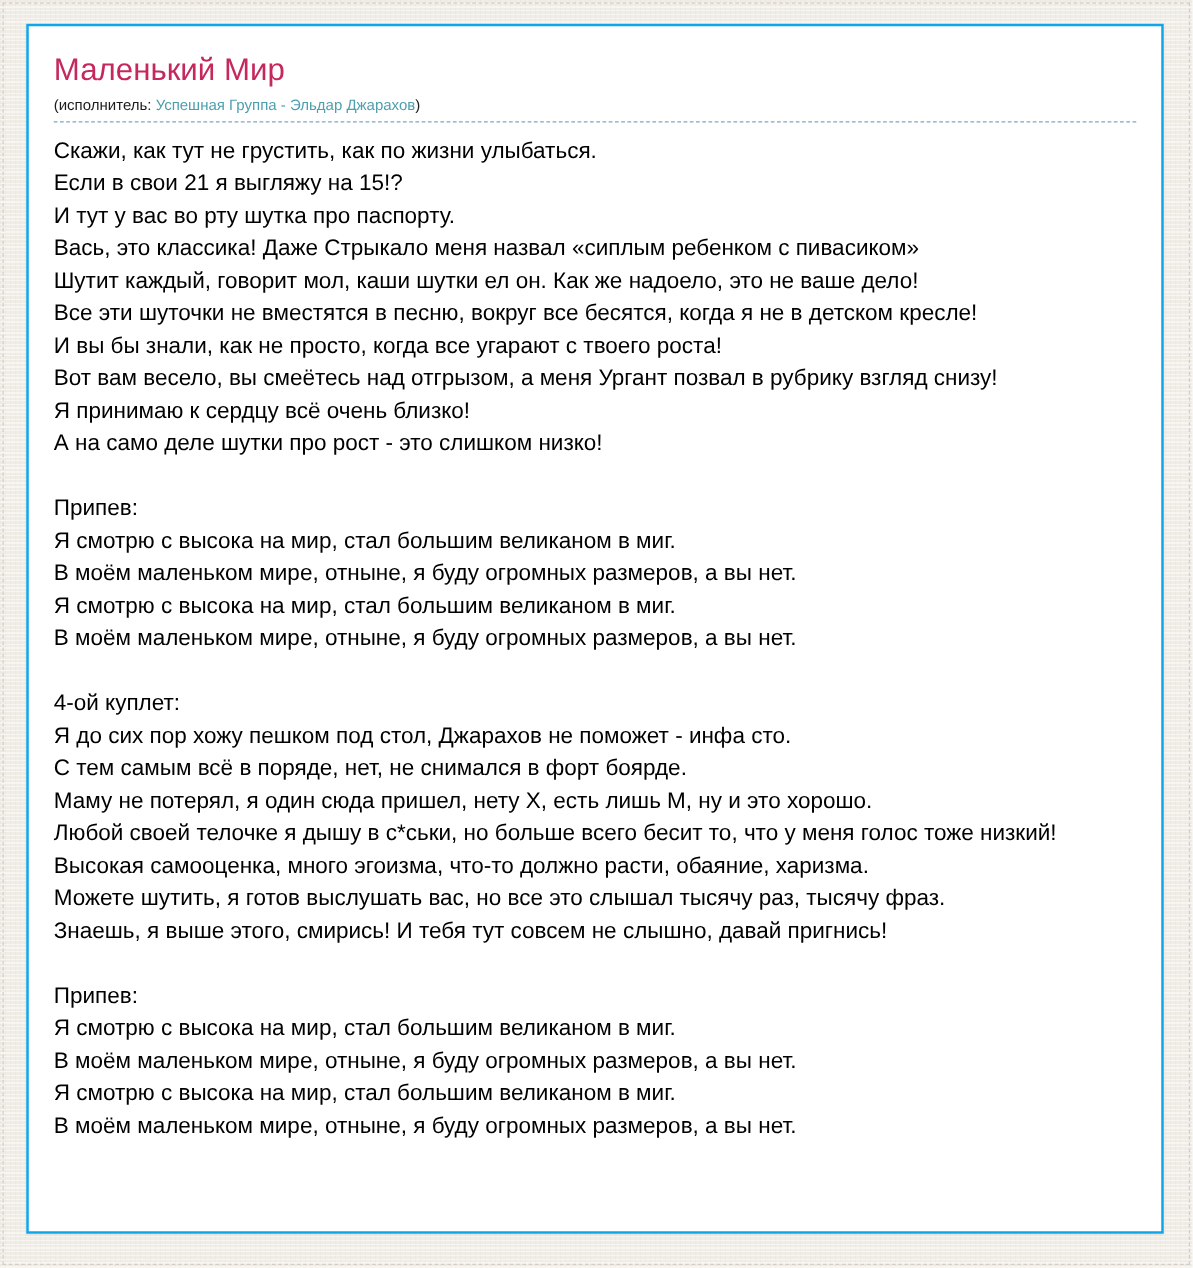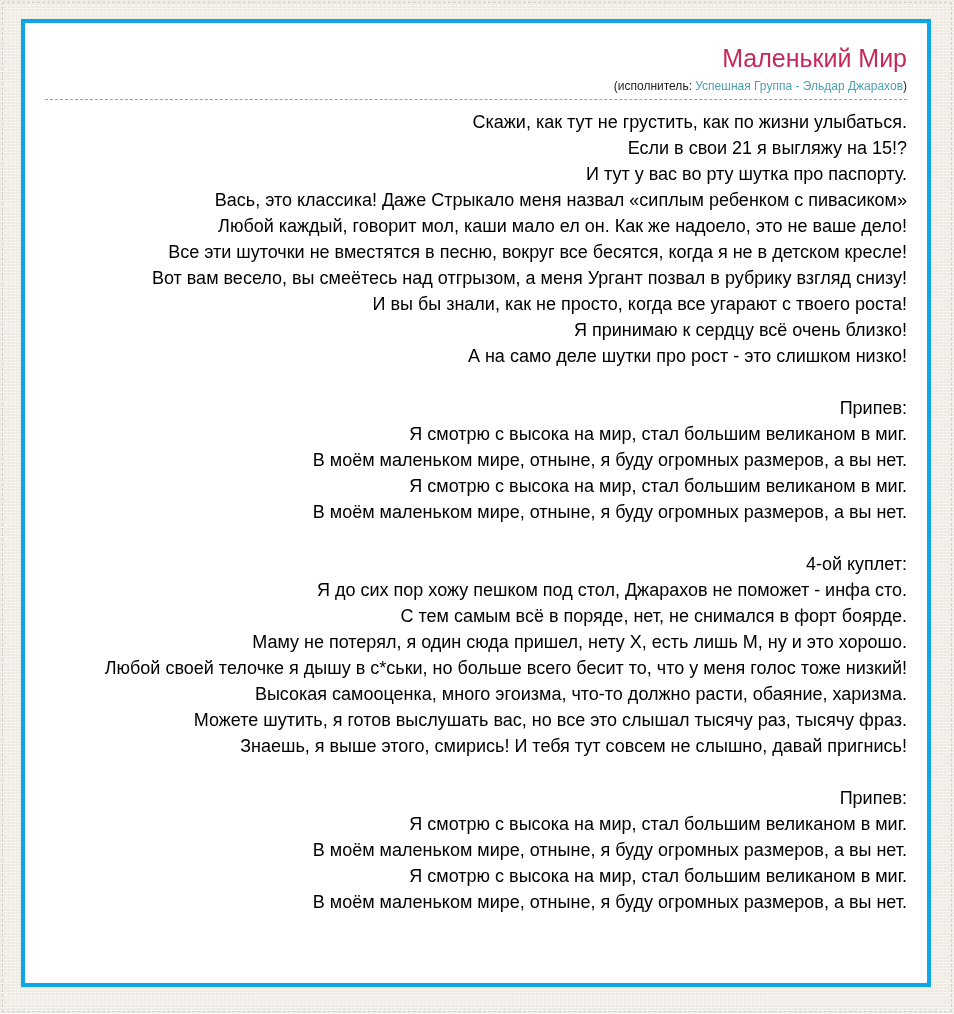--- a/index.html
+++ b/index.html
@@ -18,27 +18,26 @@
     overflow: hidden;
   }
   .page-frame {
     position: absolute;
     inset: 2px;
     border: 1px dashed #d4cec4;
     padding: 16px 18px;
   }
   .card {
     background: #ffffff;
-    border: 4px solid #0ea5e9;
+    border: 2px solid #0ea5e9;
     box-shadow: 0 1px 2px rgba(0,0,0,0.06);
     width: 910px;
     min-height: 968px;
     padding: 21px 20px 34px 20px;
     overflow: visible;
-    text-align: right;
   }
   h1.song-title {
     margin: 0;
     font-size: 25px;
     line-height: 29px;
     font-weight: 400;
     color: #c5295b;
   }
   .artist-line {
     margin-top: 3px;
@@ -79,24 +78,24 @@
     <div class="artist-line"><span>(исполнитель: </span><a href="#" class="artist-link">Успешная Группа - Эльдар Джарахов</a><span>)</span></div>
 
     <div class="separator"></div>
 
     <div class="lyrics">
         <div class="stanza">
           <div class="lyric-line">Скажи, как тут не грустить, как по жизни улыбаться.</div>
           <div class="lyric-line">Если в свои 21 я выгляжу на 15!?</div>
           <div class="lyric-line">И тут у вас во рту шутка про паспорту.</div>
           <div class="lyric-line">Вась, это классика! Даже Стрыкало меня назвал «сиплым ребенком с пивасиком»</div>
-          <div class="lyric-line">Любой каждый, говорит мол, каши мало ел он. Как же надоело, это не ваше дело!</div>
+          <div class="lyric-line">Шутит каждый, говорит мол, каши шутки ел он. Как же надоело, это не ваше дело!</div>
           <div class="lyric-line">Все эти шуточки не вместятся в песню, вокруг все бесятся, когда я не в детском кресле!</div>
+          <div class="lyric-line">И вы бы знали, как не просто, когда все угарают с твоего роста!</div>
           <div class="lyric-line">Вот вам весело, вы смеётесь над отгрызом, а меня Ургант позвал в рубрику взгляд снизу!</div>
-          <div class="lyric-line">И вы бы знали, как не просто, когда все угарают с твоего роста!</div>
           <div class="lyric-line">Я принимаю к сердцу всё очень близко!</div>
           <div class="lyric-line">А на само деле шутки про рост - это слишком низко!</div>
         </div>
         <div class="stanza">
           <div class="lyric-line">Припев:</div>
           <div class="lyric-line">Я смотрю с высока на мир, стал большим великаном в миг.</div>
           <div class="lyric-line">В моём маленьком мире, отныне, я буду огромных размеров, а вы нет.</div>
           <div class="lyric-line">Я смотрю с высока на мир, стал большим великаном в миг.</div>
           <div class="lyric-line">В моём маленьком мире, отныне, я буду огромных размеров, а вы нет.</div>
         </div>

